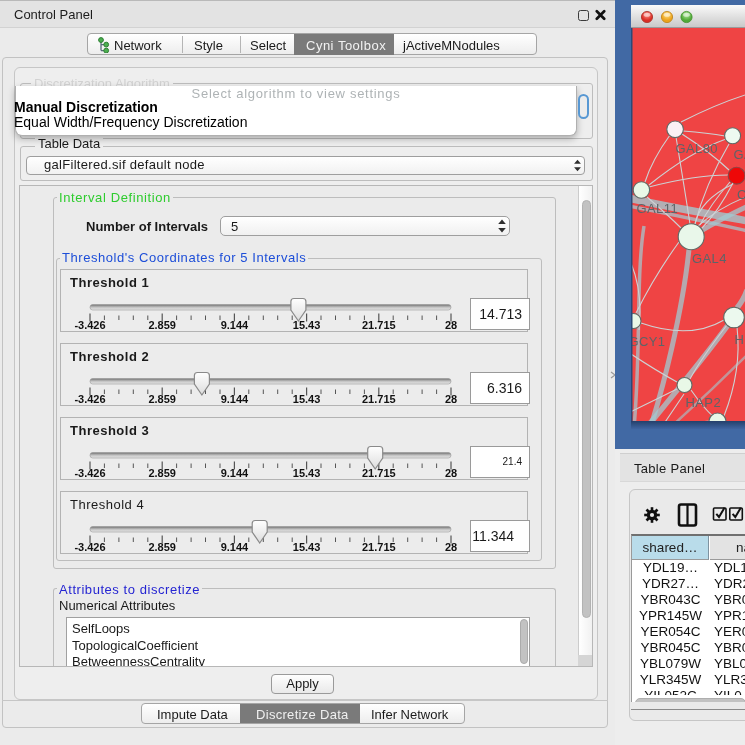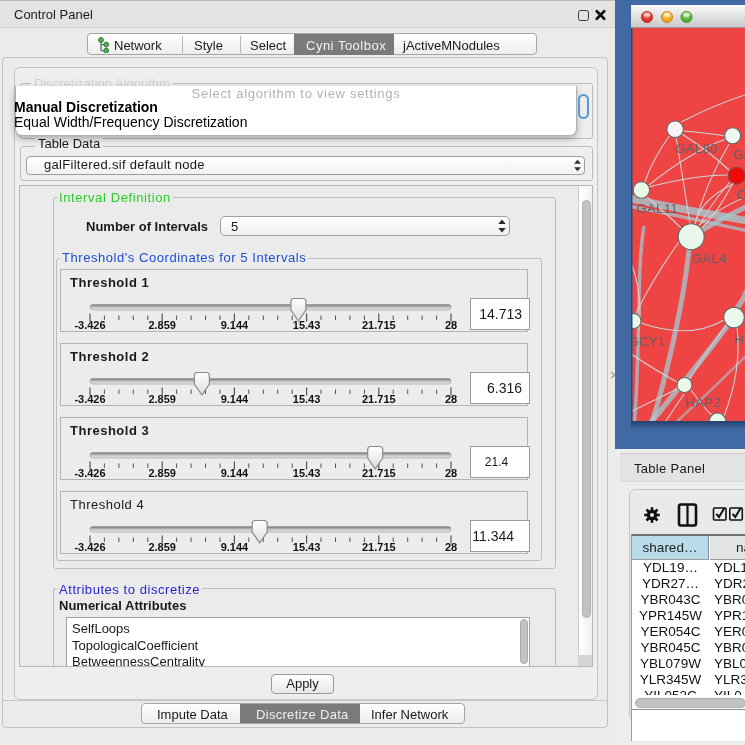--- a/index.html
+++ b/index.html
@@ -217,21 +217,21 @@
       <line x1="375.6" y1="45.5" x2="375.6" y2="50" stroke="#555" stroke-width="1"></line>
       <line x1="390.0" y1="43.5" x2="390.0" y2="51.5" stroke="#555" stroke-width="1.2"></line>
 <text x="29.0" y="58.5" text-anchor="middle" font-size="11" font-weight="bold" fill="#111" font-family="Liberation Sans">-3.426</text>
       <text x="101.2" y="58.5" text-anchor="middle" font-size="11" font-weight="bold" fill="#111" font-family="Liberation Sans">2.859</text>
       <text x="173.4" y="58.5" text-anchor="middle" font-size="11" font-weight="bold" fill="#111" font-family="Liberation Sans">9.144</text>
       <text x="245.6" y="58.5" text-anchor="middle" font-size="11" font-weight="bold" fill="#111" font-family="Liberation Sans">15.43</text>
       <text x="317.8" y="58.5" text-anchor="middle" font-size="11" font-weight="bold" fill="#111" font-family="Liberation Sans">21.715</text>
       <text x="390.0" y="58.5" text-anchor="middle" font-size="11" font-weight="bold" fill="#111" font-family="Liberation Sans">28</text>
 <path d="M306.7,31.5 q0,-3 3,-3 h9 q3,0 3,3 v8.5 l-7.5,11 l-7.5,-11 z" fill="url(#thg)" stroke="#8a8a8a" stroke-width="1.2"></path>
 </svg>
-<div class="abs" style="left:409px;top:28px;width:60px;height:32px;background:#ffffff;border:1px solid #9a9a9a;font-size:12px;line-height:30px;text-align:center;padding-right:7px">21.4</div>
+<div class="abs" style="left:409px;top:28px;width:60px;height:32px;background:#ffffff;border:1px solid #9a9a9a;font-size:10px;line-height:30px;text-align:right;padding-right:7px">21.4</div>
 </div>
 <div class="abs" style="left:60px;top:491px;width:468px;height:63px;background:#ececec;border:1px solid #b3b3b3">
 <div class="abs" style="left:9px;top:5px;font-size:13px;font-weight:normal;letter-spacing:0.5px">Threshold 4</div>
 <svg class="abs" style="left:0;top:0" width="468" height="63" viewBox="0 0 468 63">
 <defs>
         <linearGradient id="thg" x1="0" y1="0" x2="0" y2="1">
           <stop offset="0" stop-color="#ffffff"></stop>
           <stop offset="1" stop-color="#dcdcdc"></stop>
         </linearGradient>
 <linearGradient id="trk" x1="0" y1="0" x2="0" y2="1">
@@ -273,21 +273,21 @@
       <text x="245.6" y="58.5" text-anchor="middle" font-size="11" font-weight="bold" fill="#111" font-family="Liberation Sans">15.43</text>
       <text x="317.8" y="58.5" text-anchor="middle" font-size="11" font-weight="bold" fill="#111" font-family="Liberation Sans">21.715</text>
       <text x="390.0" y="58.5" text-anchor="middle" font-size="11" font-weight="bold" fill="#111" font-family="Liberation Sans">28</text>
 <path d="M191.2,31.5 q0,-3 3,-3 h9 q3,0 3,3 v8.5 l-7.5,11 l-7.5,-11 z" fill="url(#thg)" stroke="#8a8a8a" stroke-width="1.2"></path>
 </svg>
 <div class="abs" style="left:409px;top:28px;width:60px;height:32px;background:#ffffff;border:1px solid #9a9a9a;font-size:14px;line-height:30px;text-align:right;padding-right:15px">11.344</div>
 </div>
 
 <div class="abs" style="left:53px;top:588px;width:503px;height:78px;border:1px solid #bdbdbd;border-top-right-radius:3px;border-top-left-radius:3px;border-bottom:none"></div>
 <div class="abs" style="left:57px;top:582px;background:#ebebeb;padding:0 2px;font-size:13px;letter-spacing:0.55px;color:#2525d2">Attributes to discretize</div>
-<div class="abs" style="left:59px;top:598px;font-size:13px;font-weight:bold">Numerical Attributes</div>
+<div class="abs" style="left:59px;top:598px;font-size:13px;font-weight:normal">Numerical Attributes</div>
 <div class="abs" style="left:66px;top:617px;width:464px;height:49px;background:#ffffff;border:1px solid #a0a0a0;border-bottom:none;overflow:hidden">
   <div style="padding:3px 0 0 5px;font-size:13px;line-height:16.5px">SelfLoops<br>TopologicalCoefficient<br>BetweennessCentrality</div>
 </div>
 <div class="abs" style="left:520px;top:619px;width:8px;height:45px;background:#c2c2c2;border:1px solid #ababab;border-radius:5px"></div>
 
 <div class="abs" style="left:271px;top:674px;width:63px;height:20px;background:linear-gradient(#fefefe,#e9e9e9);border:1px solid #9a9a9a;border-radius:4px;text-align:center;line-height:18px;font-size:13px">Apply</div>
 
 <div class="abs" style="left:2px;top:700px;width:606px;height:1px;background:#c6c6c6"></div>
 <div class="abs" style="left:141px;top:703px;width:324px;height:21px;background:linear-gradient(#ffffff,#ededed);border:1px solid #a5a5a5;border-radius:4px"></div>
 <div class="abs" style="left:157px;top:707px;font-size:13px">Impute Data</div>
@@ -413,21 +413,21 @@
  <line x1="43.5" y1="2" x2="43.5" y2="22" stroke="#111" stroke-width="2.2"></line>
 
  <g fill="none" stroke="#111">
   <rect x="69.5" y="5" width="12.5" height="12" rx="1" stroke-width="1.6"></rect>
   <path d="M72.3 10.8 L75 14 L80.5 4.8" stroke-width="2"></path>
   <rect x="85.8" y="5" width="12.5" height="12" rx="1" stroke-width="1.6"></rect>
   <path d="M88.6 10.8 L91.3 14 L96.8 4.8" stroke-width="2"></path>
  </g>
 </svg>
 
-<div class="abs" style="left:631px;top:534px;width:114px;height:207px;background:#ffffff;border-left:1px solid #9a9a9a;border-top:2px solid #707070;overflow:hidden">
+<div class="abs" style="left:631px;top:534px;width:114px;height:168px;background:#ffffff;border-left:1px solid #9a9a9a;border-top:2px solid #707070;overflow:hidden">
   <div style="position:absolute;left:0;top:0;width:77px;height:24px;background:#b9dcea;border-right:1px solid #7f93a0;border-bottom:1px solid #9a9a9a;text-align:center;font-size:13.5px;line-height:24px;color:#222">shared…</div>
   <div style="position:absolute;left:78px;top:0;width:60px;height:24px;background:#e3e3e3;border-bottom:1px solid #9a9a9a;font-size:13.5px;line-height:24px;color:#222;padding-left:26px">na</div>
   <div style="position:absolute;left:0;top:24px;width:77px;text-align:center;font-size:13.5px;line-height:16px;color:#111">YDL19…<br>YDR27…<br>YBR043C<br>YPR145W<br>YER054C<br>YBR045C<br>YBL079W<br>YLR345W<br>YIL052C</div>
   <div style="position:absolute;left:82px;top:24px;width:70px;font-size:13.5px;line-height:16px;color:#111;white-space:nowrap">YDL1<br>YDR2<br>YBR0<br>YPR1<br>YER0<br>YBR0<br>YBL0<br>YLR3<br>YIL0</div>
   <div style="position:absolute;left:0;top:159px;width:114px;height:17px;background:#ffffff"></div>
   <div style="position:absolute;left:3px;top:162px;width:111px;height:10px;background:#c2c2c2;border:1px solid #aeaeae;border-radius:5px"></div>
 </div>
 <div class="abs" style="left:631px;top:709px;width:114px;height:1px;background:#8a8a8a"></div>
 
 </body></html>

